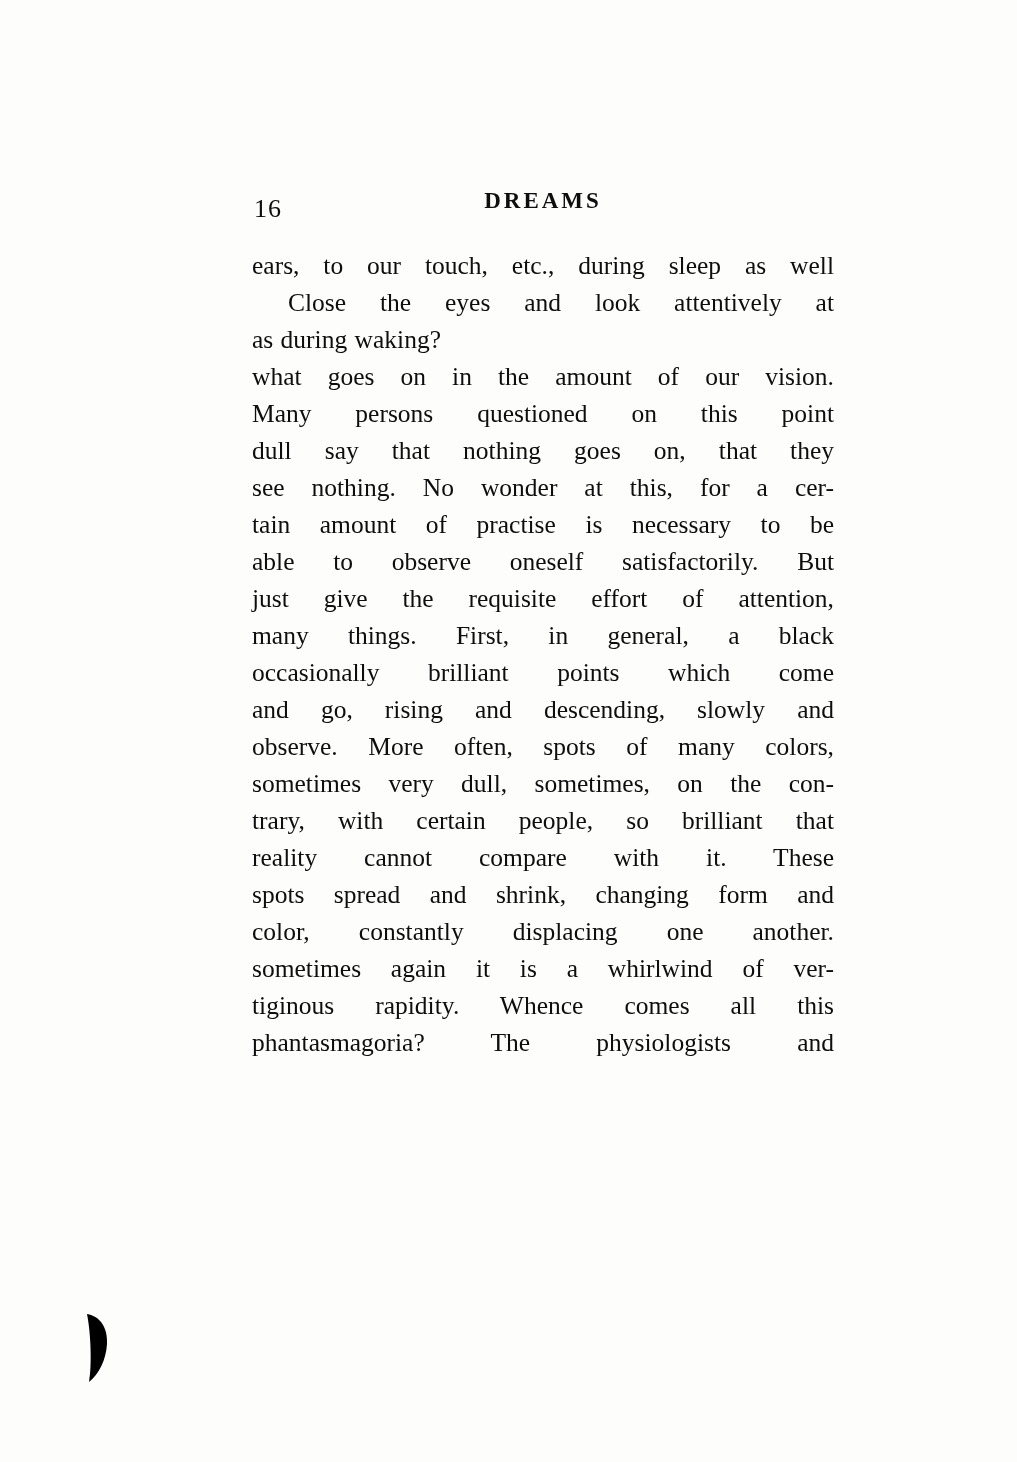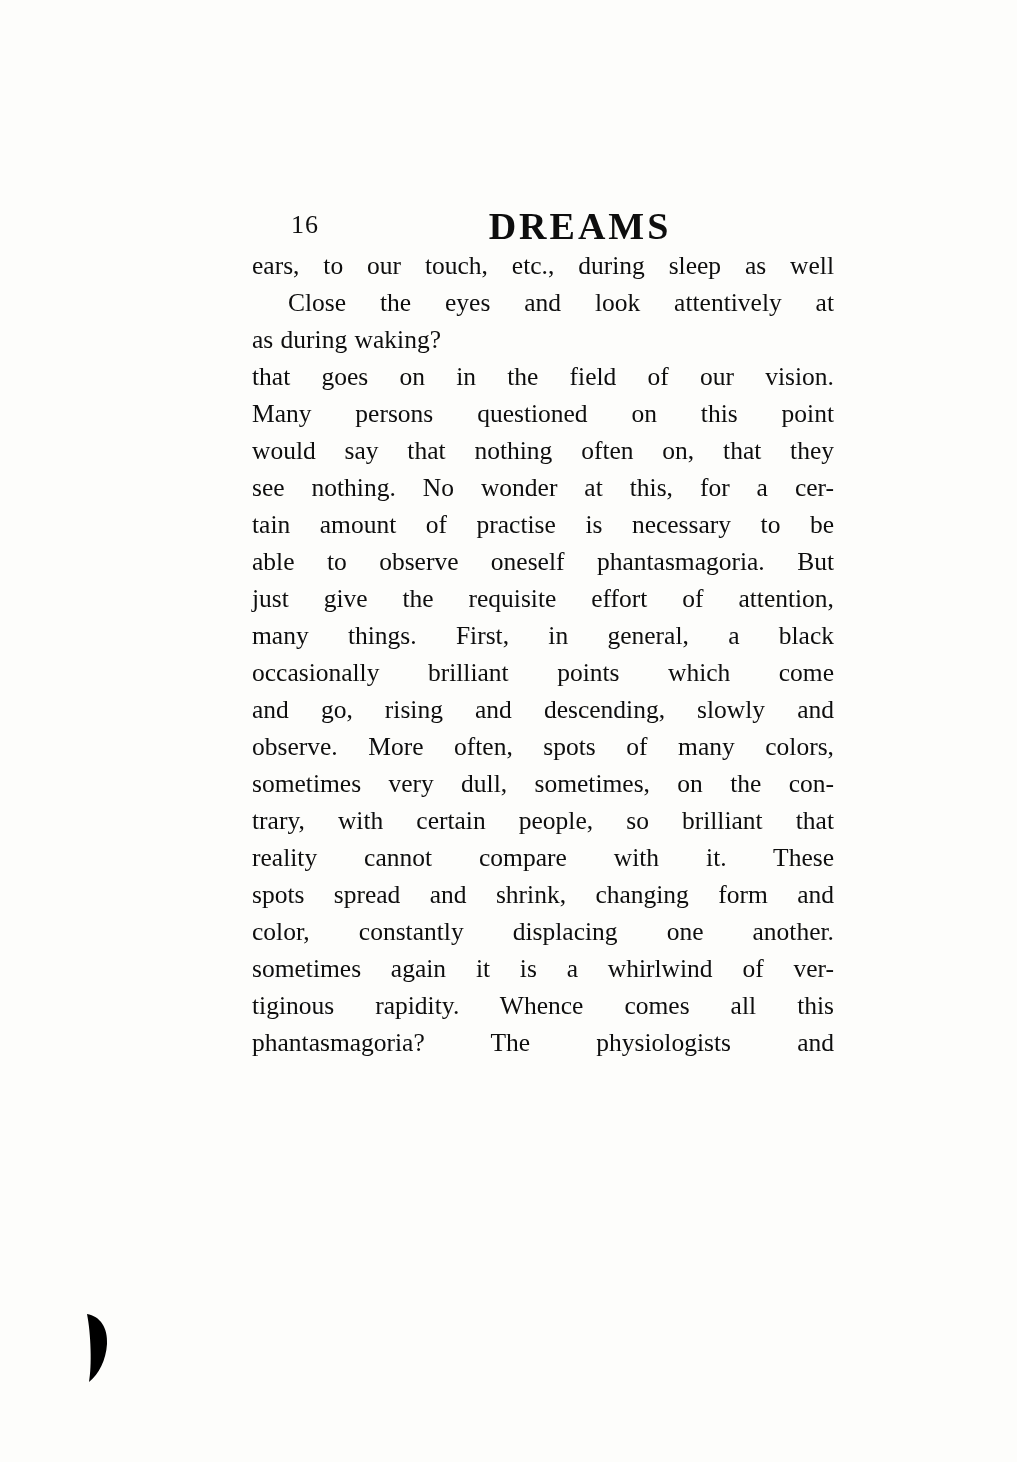--- a/index.html
+++ b/index.html
@@ -7,40 +7,39 @@
     position: relative;
     width: 1017px;
     height: 1462px;
     background: #fdfdfb;
     font-family: "Liberation Serif", serif;
     color: #0e0e0e;
     overflow: hidden;
   }
   .running-head {
     position: absolute;
-    top: 204px;
+    top: 188px;
     left: 252px;
     width: 582px;
     height: 38px;
-    margin-left: 37px;
   }
   .page-number {
     position: absolute;
     left: 2px;
     top: 6px;
     font-size: 26px;
     letter-spacing: 1px;
   }
   .page-title {
     position: absolute;
     left: 0;
     right: 0;
     top: 0;
     text-align: center;
-    font-size: 38px;
+    font-size: 23px;
     font-weight: bold;
     letter-spacing: 3px;
   }
   .body-text {
     position: absolute;
     top: 247px;
     left: 252px;
     width: 582px;
   }
   .line {
@@ -68,26 +67,26 @@
 
   <div class="running-head">
     <span class="page-number">16</span>
     <span class="page-title">DREAMS</span>
   </div>
 
   <div class="body-text">
       <div class="line">ears, to our touch, etc., during sleep as well</div>
       <div class="line indent">Close the eyes and look attentively at</div>
       <div class="line flush">as during waking?</div>
-      <div class="line">that goes on in the field of our vision.</div>
+      <div class="line">what goes on in the amount of our vision.</div>
       <div class="line">Many persons questioned on this point</div>
-      <div class="line">would say that nothing often on, that they</div>
+      <div class="line">dull say that nothing goes on, that they</div>
       <div class="line">see nothing. No wonder at this, for a cer-</div>
       <div class="line">tain amount of practise is necessary to be</div>
-      <div class="line">able to observe oneself phantasmagoria. But</div>
+      <div class="line">able to observe oneself satisfactorily. But</div>
       <div class="line">just give the requisite effort of attention,</div>
       <div class="line">many things. First, in general, a black</div>
       <div class="line">occasionally brilliant points which come</div>
       <div class="line">and go, rising and descending, slowly and</div>
       <div class="line">observe. More often, spots of many colors,</div>
       <div class="line">sometimes very dull, sometimes, on the con-</div>
       <div class="line">trary, with certain people, so brilliant that</div>
       <div class="line">reality cannot compare with it. These</div>
       <div class="line">spots spread and shrink, changing form and</div>
       <div class="line">color, constantly displacing one another.</div>

